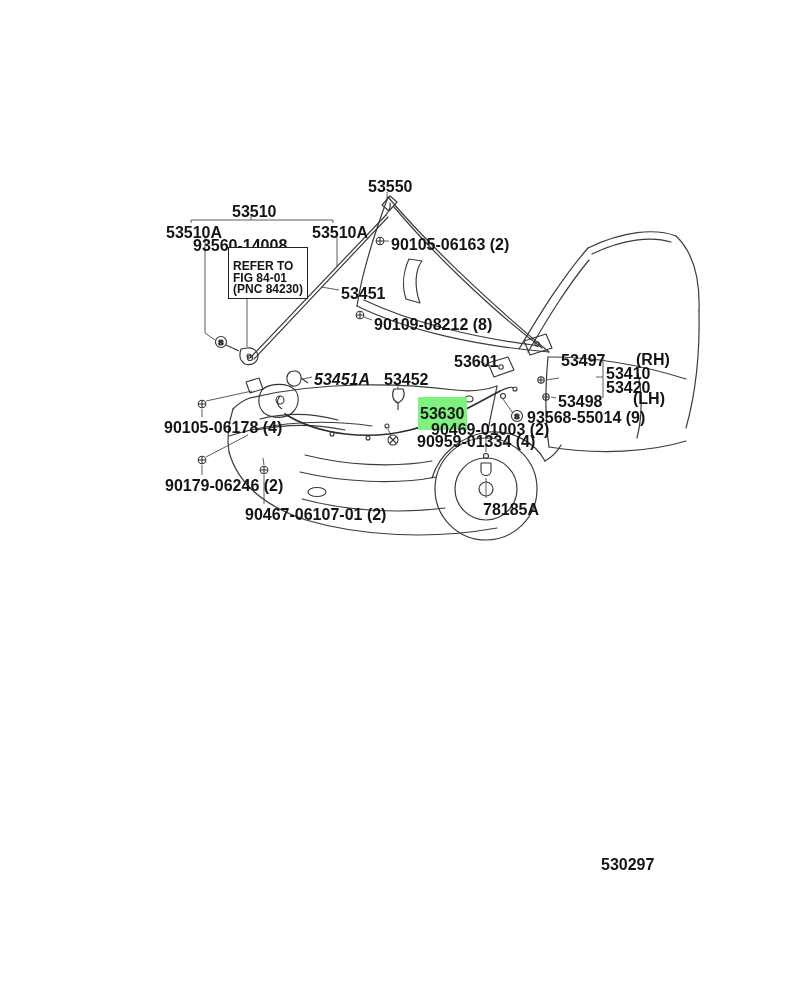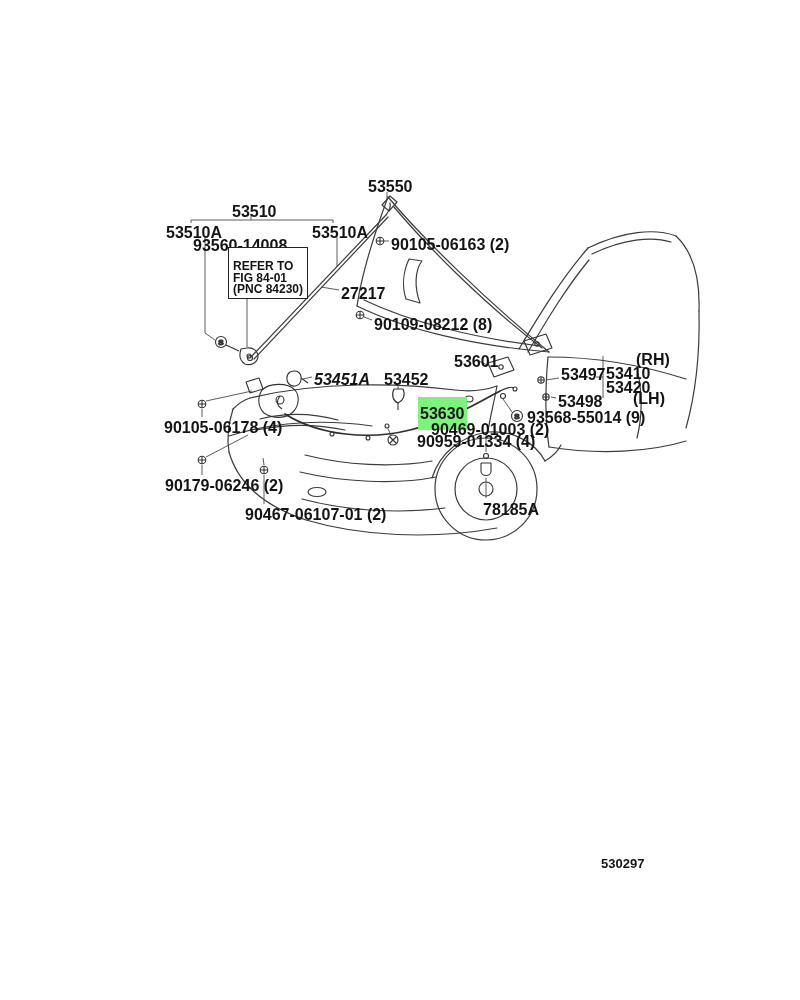--- a/index.html
+++ b/index.html
@@ -4,21 +4,21 @@
 <style>
   * { margin:0; padding:0; box-sizing:border-box; }
   html,body { background:#fff; }
   body { width:800px; height:1000px; font-family:"Liberation Sans", sans-serif; }
   .stage { position:relative; width:800px; height:1000px; background:#ffffff; overflow:hidden; }
   svg.art { position:absolute; left:0; top:0; }
   .lbl { position:absolute; font-size:16px; font-weight:bold; color:#141414; white-space:nowrap; }
   .hl { background:#7df37d; padding:8px 2px; }
   .refer { position:absolute; left:228px; top:247px; border:1.5px solid #222; padding:13px 4px 2px 4px;
            font-size:12px; font-weight:bold; line-height:11.5px; color:#141414; background:#fff; }
-  .fig { position:absolute; font-size:13px; font-weight:bold; color:#141414; }
+  .fig { position:absolute; font-size:16px; font-weight:bold; color:#141414; }
   .car { stroke:#3c3c3c; stroke-width:1.2; fill:none; stroke-linecap:round; stroke-linejoin:round; }
   .leader { stroke:#4a4a4a; stroke-width:0.9; fill:none; }
   .part { stroke:#333; stroke-width:1.1; fill:none; stroke-linejoin:round; }
   .cable { stroke:#2e2e2e; stroke-width:1.7; fill:none; stroke-linecap:round; }
   .smark { font-size:8px; font-weight:bold; fill:#141414; }
 </style>
 </head>
 <body>
 
 <div class="stage">
@@ -187,27 +187,27 @@
   <div class="lbl" style="left:312px; top:224px;">53510A</div>
   <div class="lbl" style="left:193px; top:237px;">93560-14008</div>
 
   <div class="refer">
     <div>REFER TO</div>
     <div>FIG 84-01</div>
     <div>(PNC 84230)</div>
   </div>
 
   <div class="lbl" style="left:391px; top:236px;">90105-06163 (2)</div>
-  <div class="lbl" style="left:341px; top:285px;">27217</div>
+  <div class="lbl" style="left:341px; top:285px;">53451</div>
   <div class="lbl" style="left:374px; top:316px;">90109-08212 (8)</div>
   <div class="lbl" style="left:454px; top:353px;">53601</div>
 
   <div class="lbl" style="left:636px; top:351px;">(RH)</div>
   <div class="lbl" style="left:606px; top:365px;">53410</div>
-  <div class="lbl" style="left:561px; top:366px;">53497</div>
+  <div class="lbl" style="left:561px; top:352px;">53497</div>
   <div class="lbl" style="left:606px; top:379px;">53420</div>
   <div class="lbl" style="left:633px; top:390px;">(LH)</div>
 
   <div class="lbl" style="left:314px; top:371px;font-style:italic;">53451A</div>
   <div class="lbl" style="left:384px; top:371px;">53452</div>
   <div class="lbl" style="left:558px; top:393px;">53498</div>
 
   <div class="lbl" style="left:418px; top:405px;">
     <span class="hl">53630</span>
   </div>

